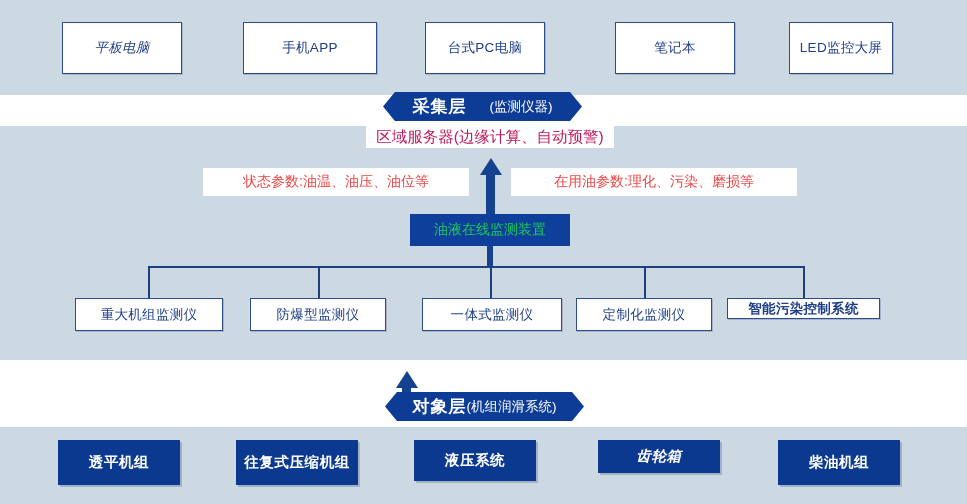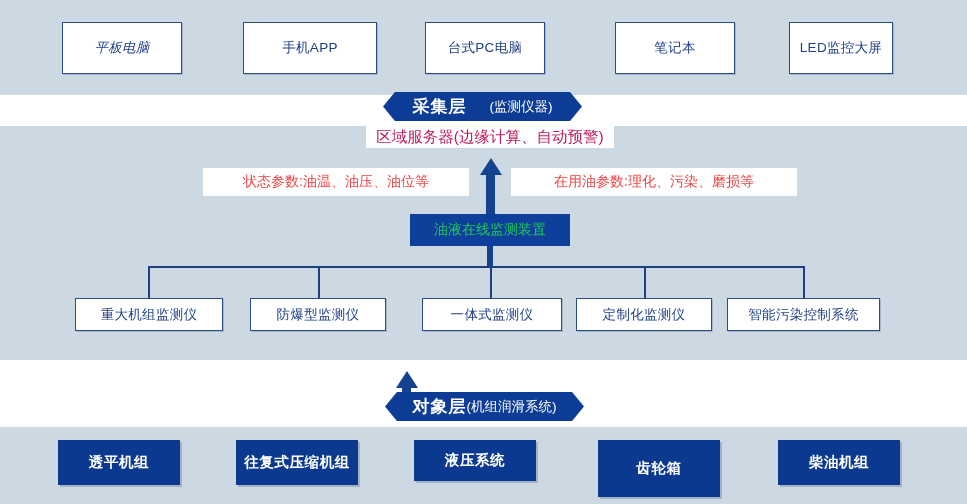--- a/index.html
+++ b/index.html
@@ -197,41 +197,41 @@
   </div>
   <div class="node" style="left:250px; top:298px; width:136px; height:33px;">
     <span>防爆型监测仪</span>
   </div>
   <div class="node" style="left:422px; top:298px; width:140px; height:33px;">
     <span>一体式监测仪</span>
   </div>
   <div class="node" style="left:576px; top:298px; width:136px; height:33px;">
     <span>定制化监测仪</span>
   </div>
-  <div class="node" style="left:727px; top:298px; width:153px; height:33px;">
+  <div class="node" style="left:727px; top:298px; width:153px; height:21px;font-weight:bold;">
     <span>智能污染控制系统</span>
   </div>
 
   <div class="arrow-head" style="left:396px; top:371px;"></div>
   <div class="arrow-shaft" style="left:402px; top:387px; width:9px; height:16px;"></div>
 
   <div class="layer-banner" style="left:385px; top:392px; width:199px; height:29px;">
     <span class="big">对象层</span>
     <span class="small">(机组润滑系统)</span>
   </div>
 
   <div class="node-solid" style="left:58px; top:440px; width:122px; height:45px;text-align:right;">
     <span>透平机组</span>
   </div>
   <div class="node-solid" style="left:236px; top:440px; width:122px; height:45px;">
     <span>往复式压缩机组</span>
   </div>
   <div class="node-solid" style="left:414px; top:440px; width:122px; height:41px;">
     <span>液压系统</span>
   </div>
-  <div class="node-solid" style="left:598px; top:440px; width:122px; height:57px;">
+  <div class="node-solid" style="left:598px; top:440px; width:122px; height:33px;font-style:italic;">
     <span>齿轮箱</span>
   </div>
   <div class="node-solid" style="left:778px; top:440px; width:122px; height:45px;">
     <span>柴油机组</span>
   </div>
 
 </div>
 
 </body></html>

